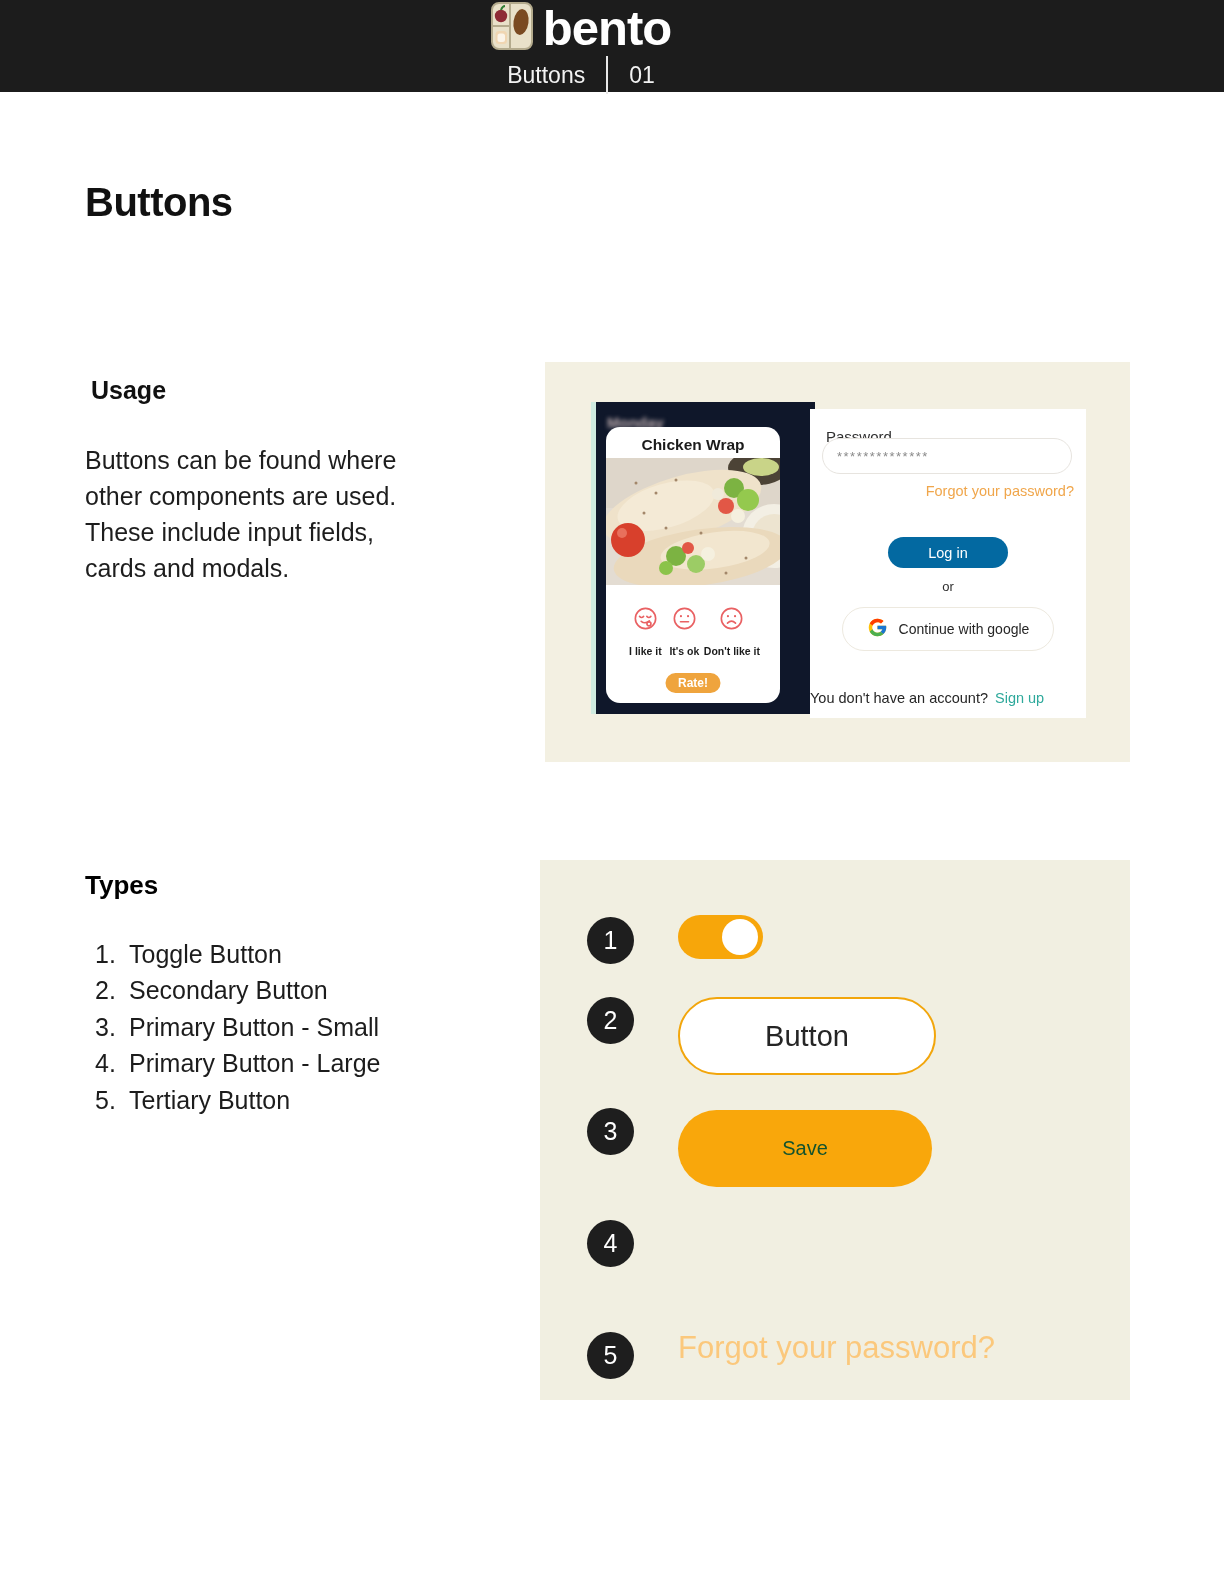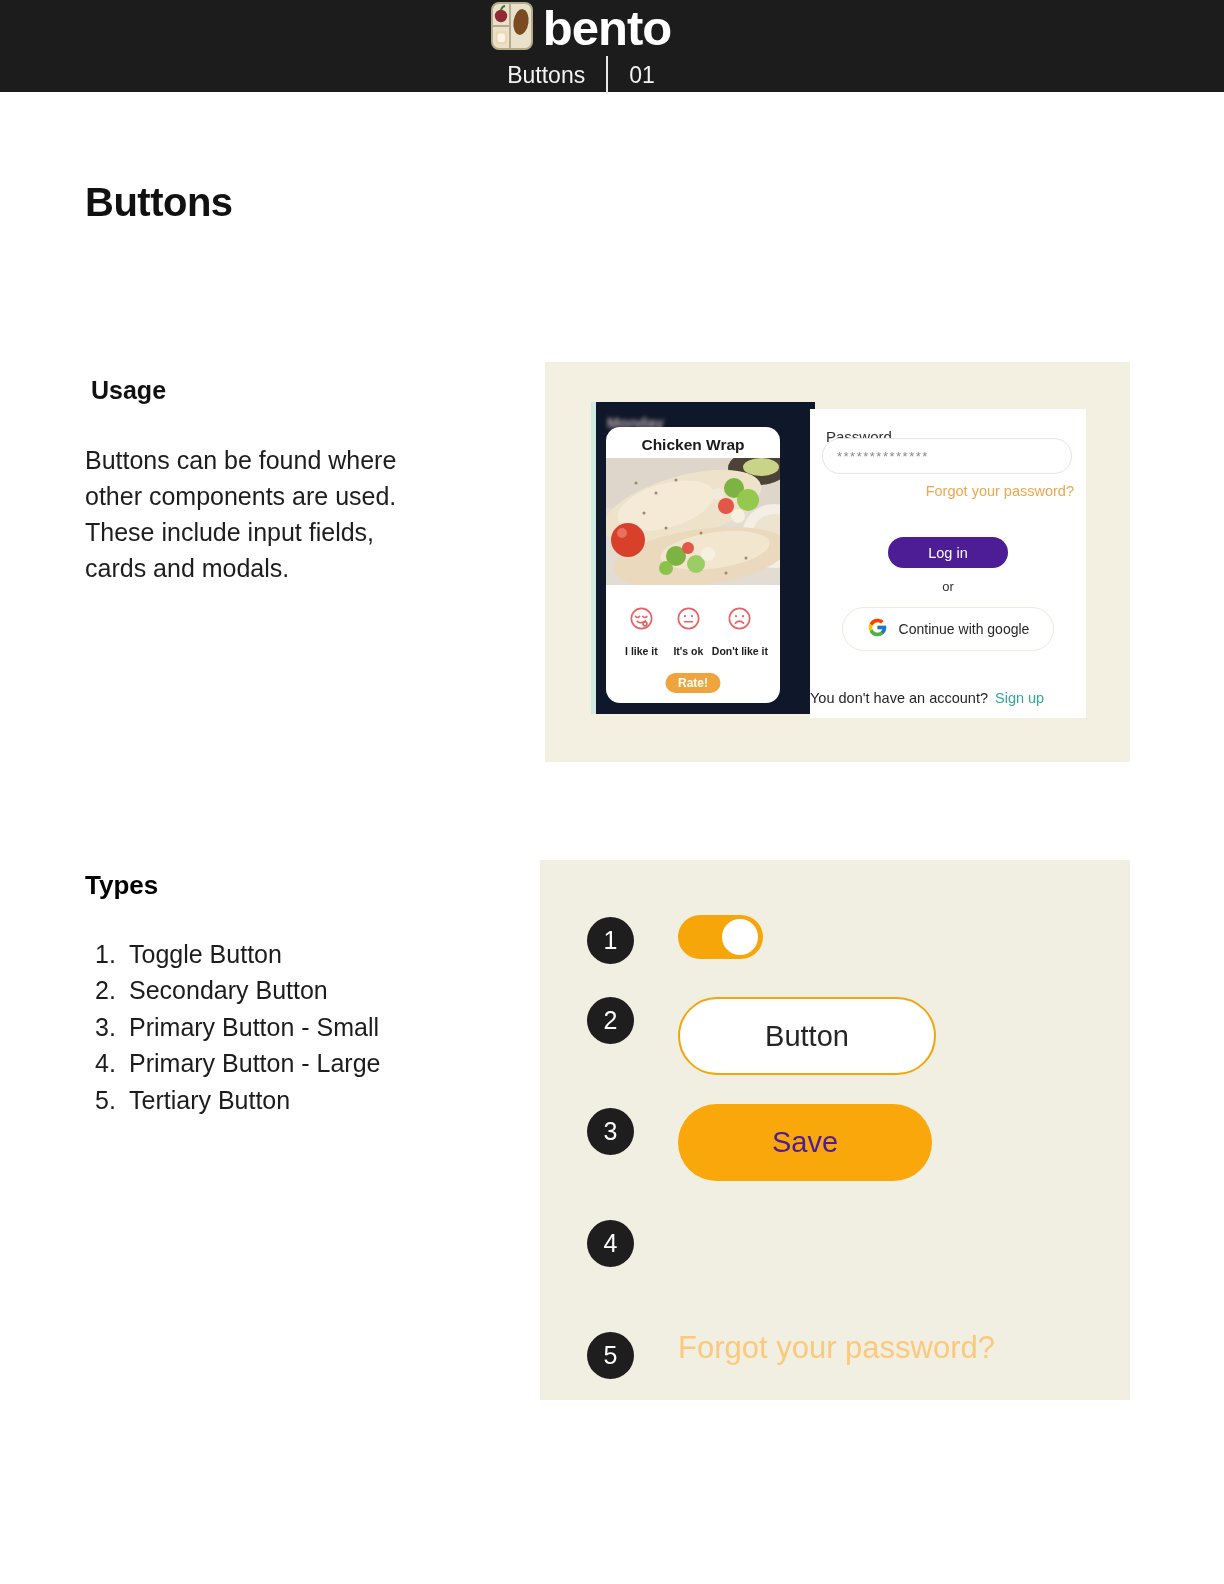--- a/index.html
+++ b/index.html
@@ -25,52 +25,52 @@
 
   
   .usage-panel { position:absolute; left:545px; top:362px; width:585px; height:400px; background:#F3F0E2; }
 
   .phone { position:absolute; left:46px; top:40px; width:224px; height:312px; background:#0f172a; }
   .phone::before { content:""; position:absolute; left:0; top:0; width:5px; height:100%; background:#CFEBE0; }
   .phone-day { position:absolute; left:16px; top:12px; font-size:15px; font-weight:600; color:#b8a8aa; filter:blur(2px); }
   .phone-card { position:absolute; left:15px; top:25px; width:174px; height:276px; background:#ffffff; border-radius:14px; overflow:hidden; }
   .phone-card-title { position:absolute; left:0; top:9px; width:100%; text-align:center; font-size:15.5px; font-weight:600; color:#1b1b1b; }
   .food-img { position:absolute; left:0; top:31px; width:174px; height:127px; }
-  .ratings { position:absolute; left:0; top:180px; width:100%; display:flex; justify-content:flex-start; padding:0 12px; }
+  .ratings { position:absolute; left:0; top:180px; width:100%; display:flex; justify-content:flex-start; padding:0 20px; }
   .rating { width:57px; display:flex; flex-direction:column; align-items:center; gap:11px; cursor:pointer; }
   .rating-label { font-size:10.5px; font-weight:600; color:#1b1b1b; white-space:nowrap; }
   .rate-btn { position:absolute; left:50%; transform:translateX(-50%); top:246px; width:55px; height:20px; border-radius:10px;
               background:#EFA43D; color:#fff; font-size:12px; font-weight:600; border:none; font-family:inherit; }
 
   .login-card { position:absolute; left:265px; top:47px; width:276px; height:309px; background:#ffffff; }
   .pw-label { position:absolute; left:16px; top:7px; font-size:15px; font-weight:500; color:#2e2e2e;margin-top:12px; }
   .pw-input { position:absolute; left:12px; top:29px; width:250px; height:36px; border:1.5px solid #E7E4DF; border-radius:18px;
               background:#fff; padding:0 14px; font-size:13px; letter-spacing:1.5px; color:#8a8a8a; font-family:inherit; outline:none; }
   .forgot-link { position:absolute; right:12px; top:74px; font-size:14.5px; font-weight:500; color:#F0A64B; cursor:pointer; }
   .login-btn { position:absolute; left:50%; transform:translateX(-50%); top:128px; width:120px; height:31px; border-radius:16px;
-               background:#4c1d95; color:#fff; font-size:14.5px; font-weight:500; border:none; font-family:inherit; }
+               background:#0369a1; color:#fff; font-size:14.5px; font-weight:500; border:none; font-family:inherit; }
   .or-text { position:absolute; left:0; top:170px; width:100%; text-align:center; font-size:13px; color:#2e2e2e; }
   .google-btn { position:absolute; left:50%; transform:translateX(-50%); top:198px; width:212px; height:44px; border-radius:22px;
                 background:#fff; border:1px solid #EDE9DF; display:flex; align-items:center; justify-content:center; gap:11px;
                 font-size:14px; font-weight:500; color:#262626; font-family:inherit; }
   .signup-row { position:absolute; left:0; top:281px; width:100%; display:flex; gap:7px;
                 font-size:14.5px; font-weight:500; }
   .signup-prompt { color:#262626; }
   .signup-link { color:#2EA99B; cursor:pointer; }
 
   
   .types-panel { position:absolute; left:540px; top:860px; width:590px; height:540px; background:#F1EFE1; }
   .num-circle { position:absolute; left:47px; width:47px; height:47px; border-radius:50%; background:#1e1e1e;
                 color:#fff; font-size:25px; display:flex; align-items:center; justify-content:center; }
   .toggle { position:absolute; left:138px; top:55px; width:85px; height:44px; border-radius:22px; background:#F7A60A; cursor:pointer; }
   .toggle-knob { position:absolute; right:5px; top:4px; width:36px; height:36px; border-radius:50%; background:#fff; }
   .btn-secondary { position:absolute; left:138px; top:137px; width:258px; height:78px; border-radius:39px;
                    background:#fff; border:2.5px solid #F2A60C; font-size:29px; color:#252525; font-family:inherit; }
-  .btn-primary-sm { position:absolute; left:138px; top:244px; width:254px; height:77px; border-radius:39px;
-                    background:#F9A70B; border:none; color:#4c1d95; font-size:29px; font-family:inherit; }
+  .btn-primary-sm { position:absolute; left:138px; top:250px; width:254px; height:77px; border-radius:39px;
+                    background:#F9A70B; border:none; color:#14532d; font-size:20px; font-family:inherit; }
   .btn-primary-lg { position:absolute; left:138px; top:360px; width:378px; height:78px; border-radius:39px;
                     background:#F9A70B; border:none; color:#fff; font-size:30px; font-family:inherit; }
   .btn-tertiary { position:absolute; left:138px; top:470px; font-size:31px; font-weight:500; color:#FBC87C; cursor:pointer; }
 </style>
 </head>
 <body>
 
 <div class="canvas">
 
   <div class="header">

